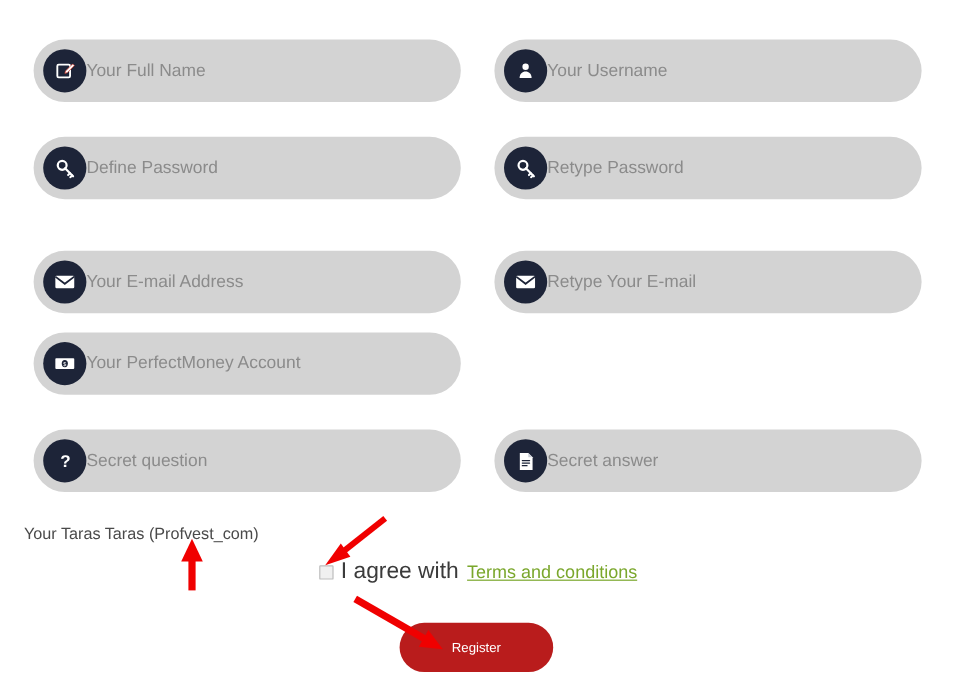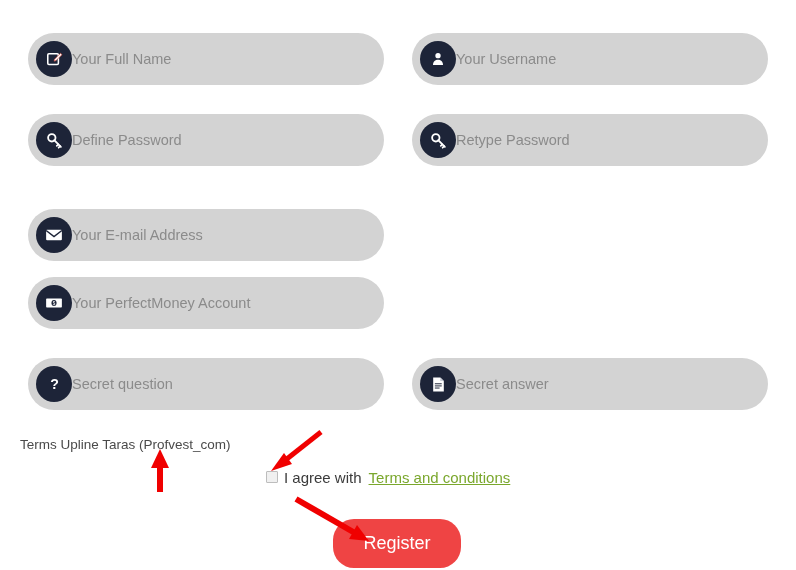--- a/index.html
+++ b/index.html
@@ -96,47 +96,47 @@
     box-sizing: border-box;
     border: 1px solid #bdbdbd;
     background: #f0f0f0;
     margin: 0 6px 0 0;
     border-radius: 1px;
     display: inline-block;
     padding: 0;
     flex: none;
   }
   .agree-text {
-    font-size: 15px;
+    font-size: 19px;
     color: #3b3b3b;
     font-family: "Liberation Sans", sans-serif;
     white-space: nowrap;
   }
   .agree-link {
     font-size: 15px;
     color: #7aa72c;
     text-decoration: underline;
     margin-left: 7px;
     font-family: "Liberation Sans", sans-serif;
     white-space: nowrap;
     cursor: pointer;
   }
 
   
   .register-btn {
     position: absolute;
     left: 333px;
     top: 519px;
     width: 128px;
-    height: 49px;
-    background: #ef4444;
+    height: 41px;
+    background: #b91c1c;
     border: none;
     border-radius: 21px;
     color: #ffffff;
-    font-size: 18px;
+    font-size: 11px;
     font-family: "Liberation Sans", sans-serif;
     cursor: pointer;
     padding: 0;
   }
 
   
   .annotations {
     position: absolute;
     left: 0;
     top: 0;
@@ -201,20 +201,29 @@
     <div class="field-row" style="top:209px;">
       <div class="field col-left">
         <span class="field-icon">
           <svg width="18" height="18" viewBox="0 0 24 24">
             <rect x="1.5" y="5" width="21" height="14" rx="1.4" fill="#ffffff"></rect>
             <path d="M1.5 6 L12 14 L22.5 6" fill="none" stroke="#1d2438" stroke-width="2"></path>
           </svg>
         </span>
         <span class="field-placeholder">Your E-mail Address</span>
       </div>
+      <div class="field col-right">
+        <span class="field-icon">
+          <svg width="18" height="18" viewBox="0 0 24 24">
+            <rect x="1.5" y="5" width="21" height="14" rx="1.4" fill="#ffffff"></rect>
+            <path d="M1.5 6 L12 14 L22.5 6" fill="none" stroke="#1d2438" stroke-width="2"></path>
+          </svg>
+        </span>
+        <span class="field-placeholder">Retype Your E-mail</span>
+      </div>
     </div>
 
     <div class="field-row" style="top:277px;">
       <div class="field col-left">
         <span class="field-icon">
           <svg width="18" height="18" viewBox="0 0 24 24">
             <rect x="1.5" y="6" width="21" height="12" rx="1" fill="#ffffff"></rect>
             <ellipse cx="12" cy="12" rx="3.4" ry="4" fill="#1d2438"></ellipse>
             <text x="12" y="14.4" font-size="6" fill="#ffffff" text-anchor="middle" font-family="Liberation Sans, sans-serif">$</text>
           </svg>
@@ -239,21 +248,21 @@
             <path d="M14.5 2 L14.5 7 L19.5 7" fill="#c9cdd6"></path>
             <path d="M7.4 11 L16 11 M7.4 14 L16 14 M7.4 17 L13 17" stroke="#1d2438" stroke-width="1.4" stroke-linecap="round"></path>
           </svg>
         </span>
         <span class="field-placeholder">Secret answer</span>
       </div>
     </div>
 
   </div>
 
-  <div class="upline">Terms Upline Taras (Profvest_com)</div>
+  <div class="upline">Your Taras Taras (Profvest_com)</div>
 
   <div class="agree-row">
     <span class="agree-checkbox"></span>
     <span class="agree-text">I agree with</span>
     <span class="agree-link">Terms and conditions</span>
   </div>
 
   <button class="register-btn">Register</button>
 
   <svg class="annotations" viewBox="0 0 796 570">

